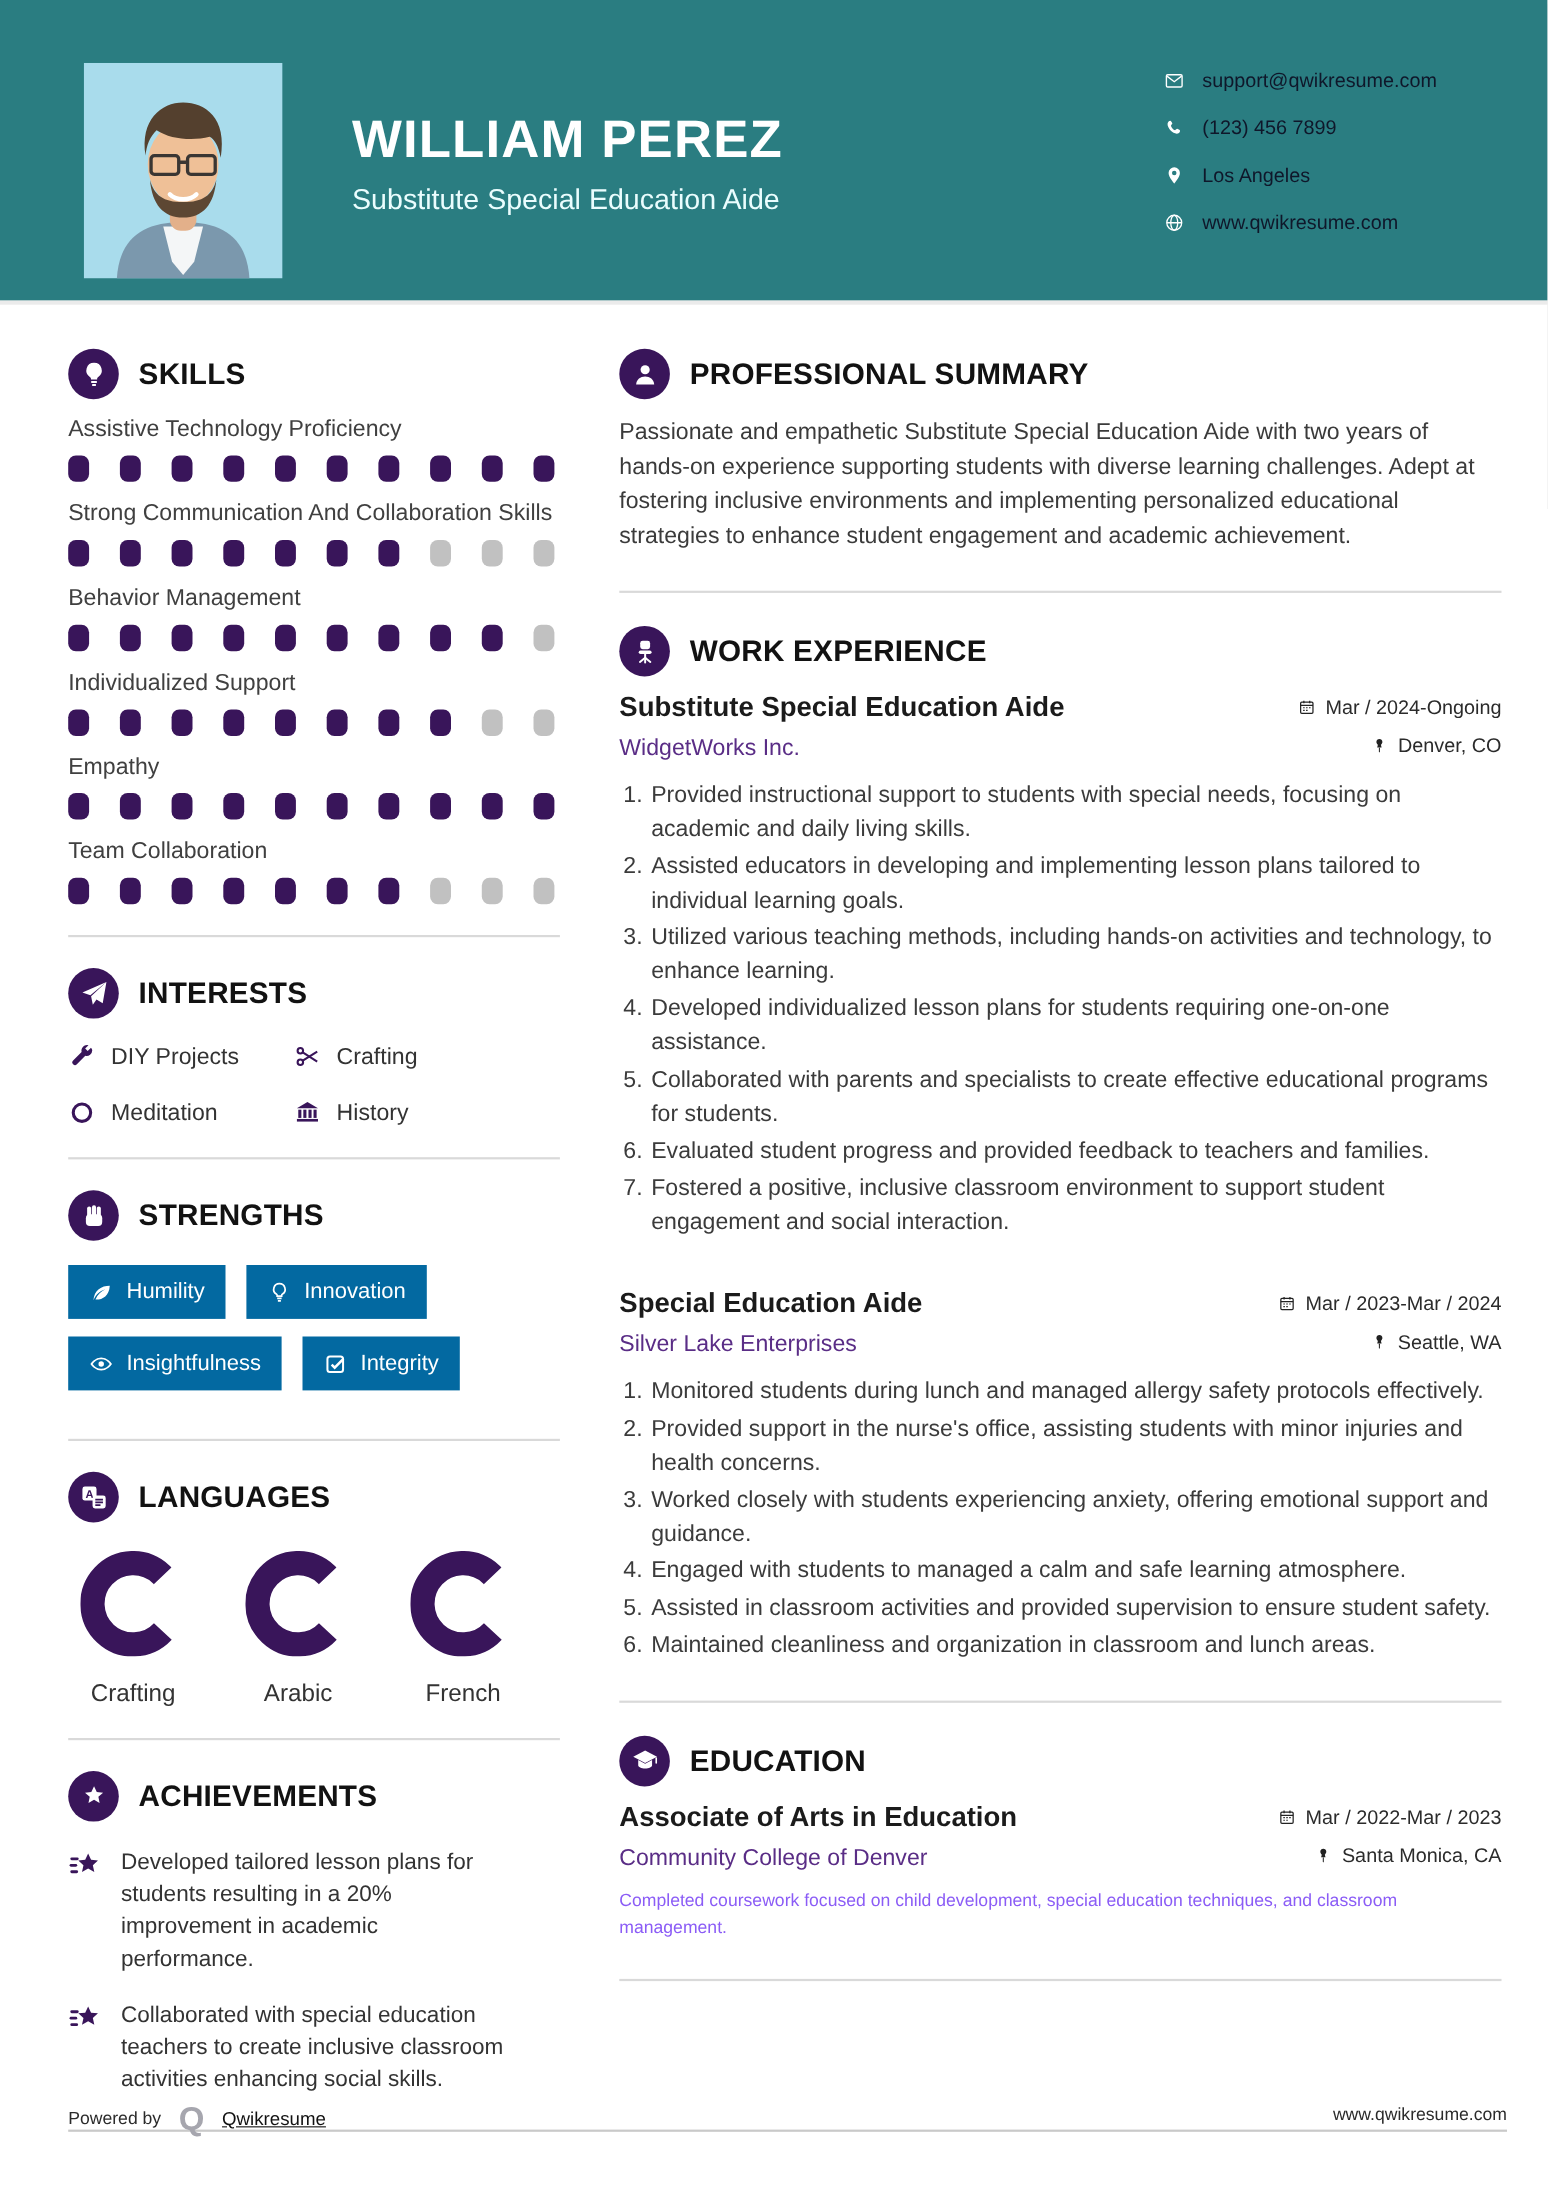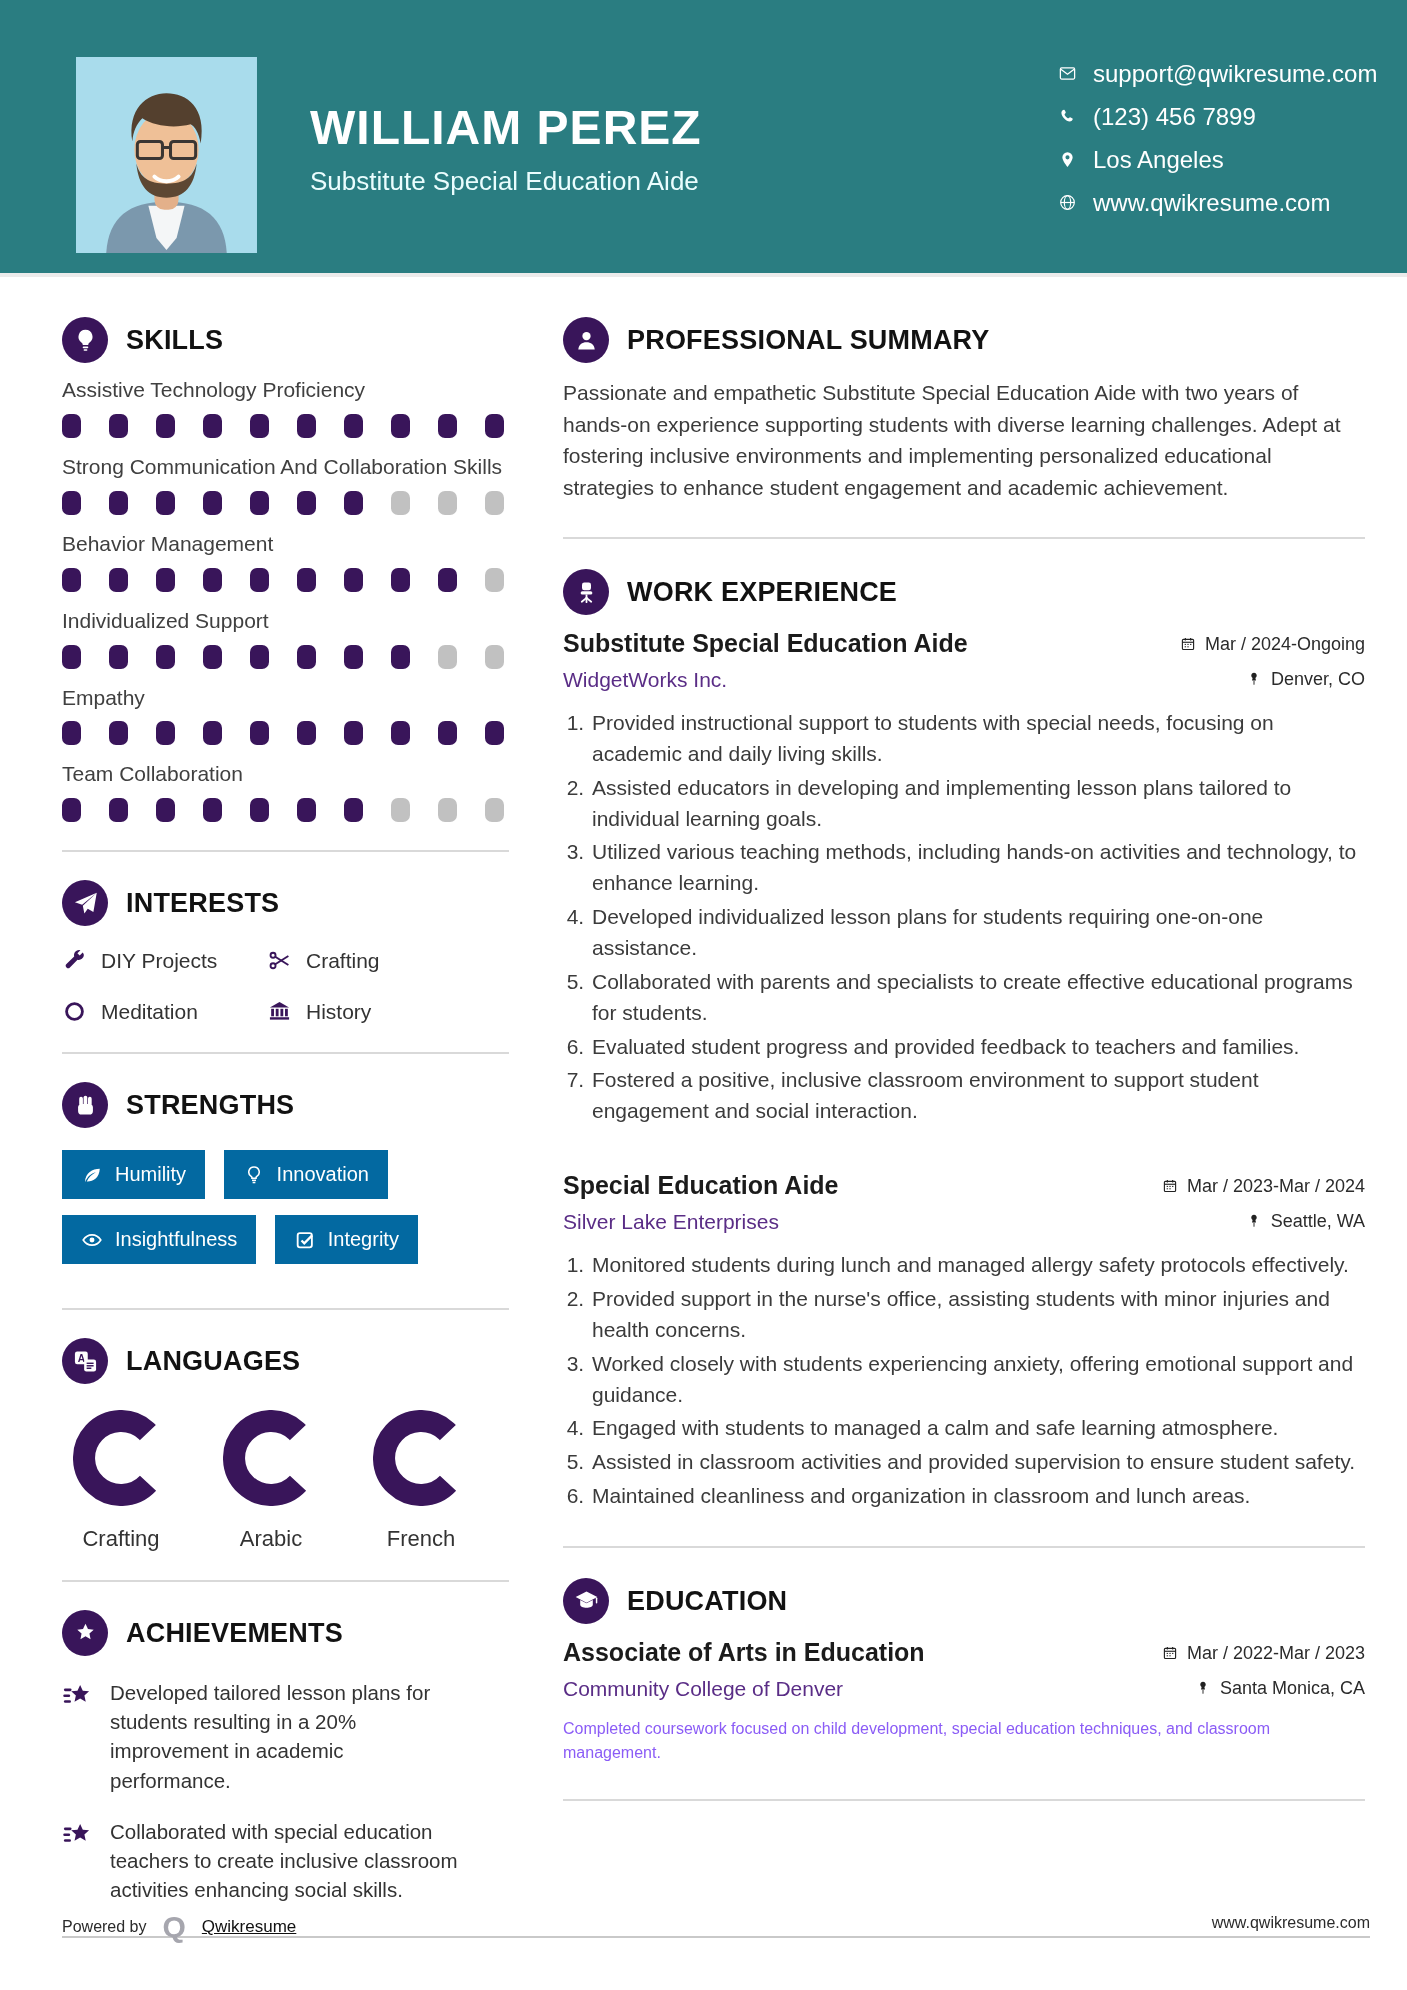--- a/index.html
+++ b/index.html
@@ -2,25 +2,25 @@
 <html><head>
 <meta charset="utf-8">
 <style>
   html,body{margin:0;padding:0;background:#e8e8e8;}
   .page{width:1407px;height:1990px;background:#ffffff;position:relative;overflow:hidden;
         font-family:"Liberation Sans","DejaVu Sans",sans-serif;color:#3b3b3b;margin:0 auto;}
 
   
   .hdr{position:relative;height:273px;background:#2a7d81;box-shadow:0 4px 0 rgba(0,0,0,.08);}
   .photo{position:absolute;left:76px;top:57px;width:181px;height:196px;overflow:hidden;}
-  .identity{position:absolute;left:310px;top:104px;}
+  .identity{position:absolute;left:320px;top:104px;}
   .name{margin:0;font-size:48px;line-height:1;font-weight:800;letter-spacing:1px;color:#ffffff;}
   .role{margin:14px 0 0 0;font-size:26px;font-weight:400;color:#eafdfe;}
   .contacts{position:absolute;left:1058px;top:52px;list-style:none;margin:0;padding:0;}
-  .contacts li{display:flex;align-items:center;gap:16px;height:43px;color:#ffffff;font-size:24px;}
+  .contacts li{display:flex;align-items:center;gap:16px;height:43px;color:#0f172a;font-size:18px;}
   .contacts svg{width:19px;height:19px;flex:0 0 auto;}
 
   
   .content{display:flex;padding:44px 42px 0 62px;}
   .col-left{width:447px;flex:0 0 aupx;}
   .col-left{flex:0 0 447px;}
   .col-right{flex:1 1 auto;margin-left:54px;}
 
   .sec-head{display:flex;align-items:center;gap:18px;margin:0 0 14px 0;}
   .sec-badge{width:46px;height:46px;border-radius:50%;background:#39155a;display:flex;align-items:center;justify-content:center;flex:0 0 auto;}

